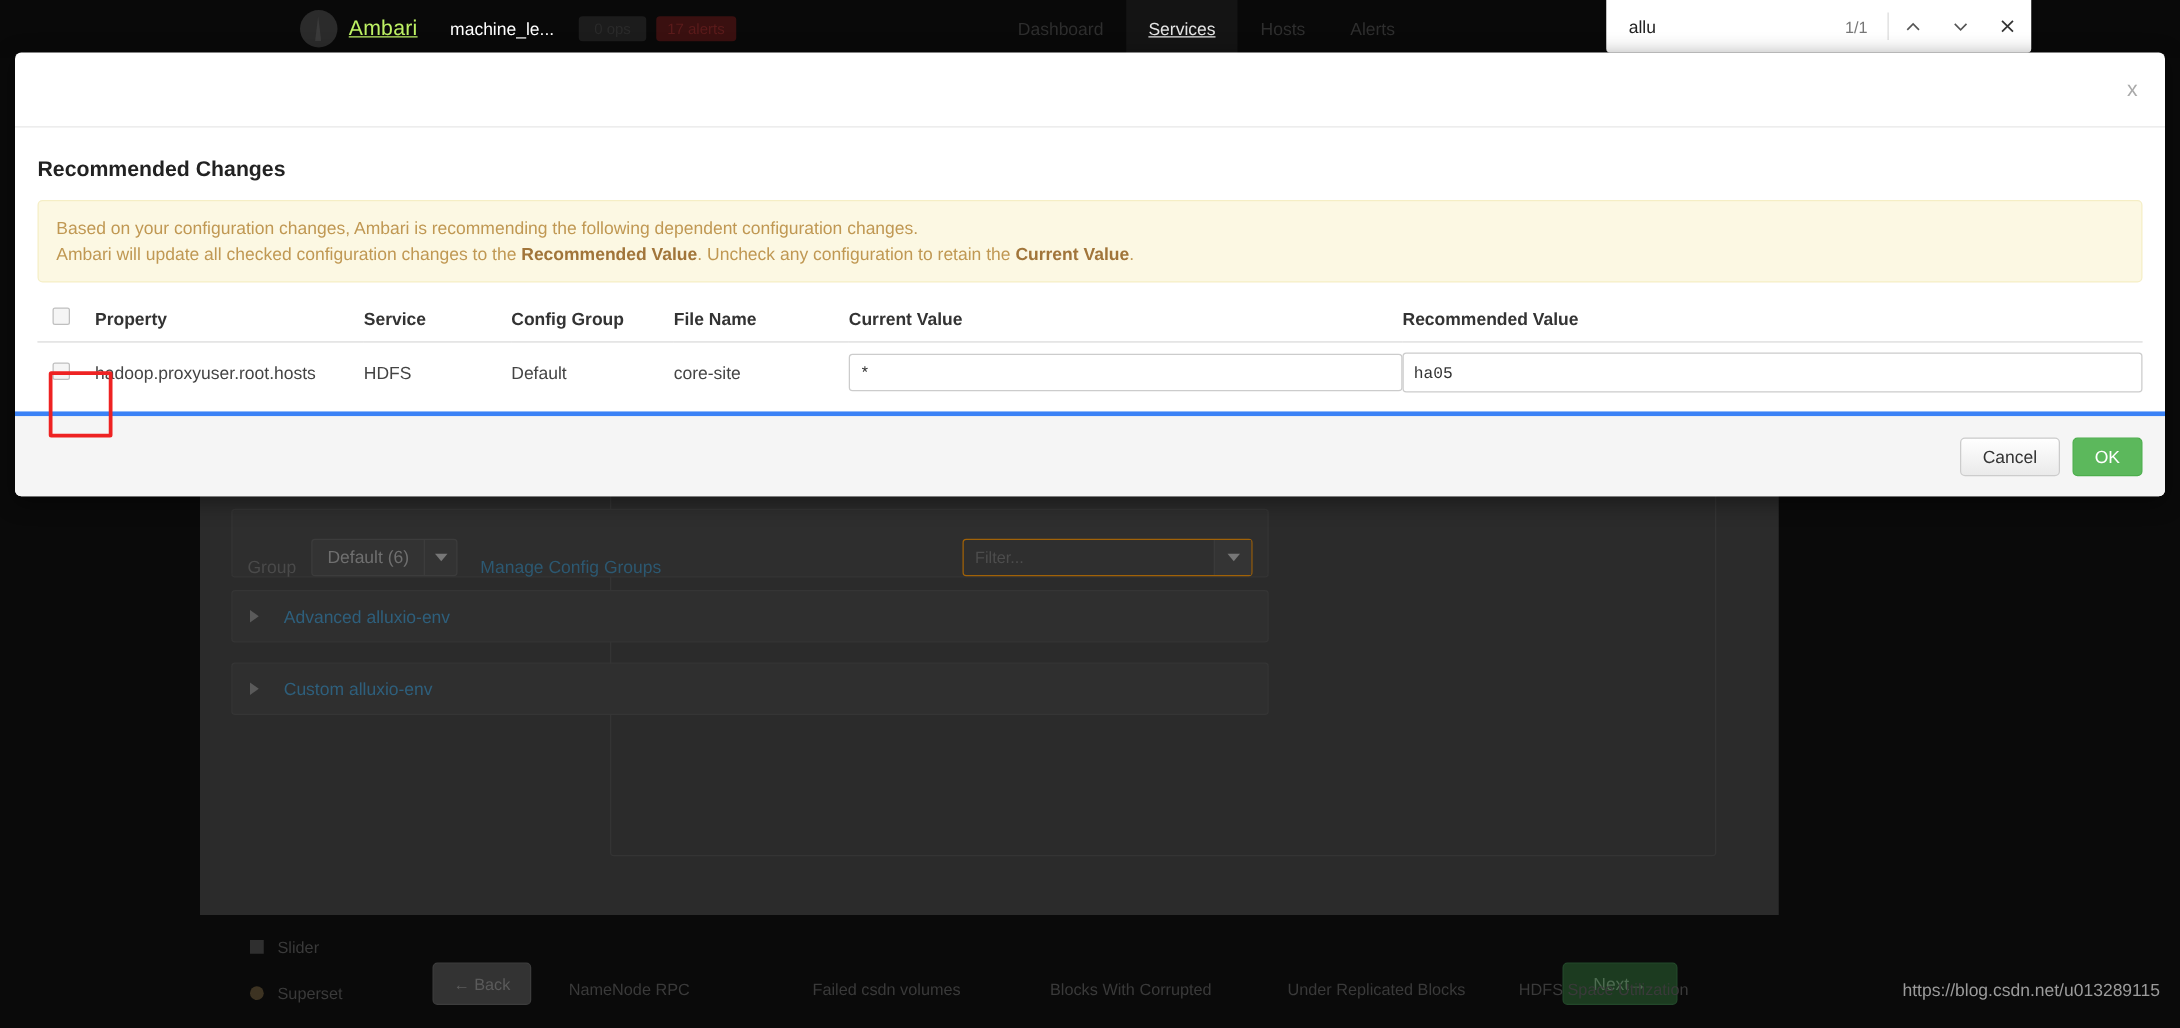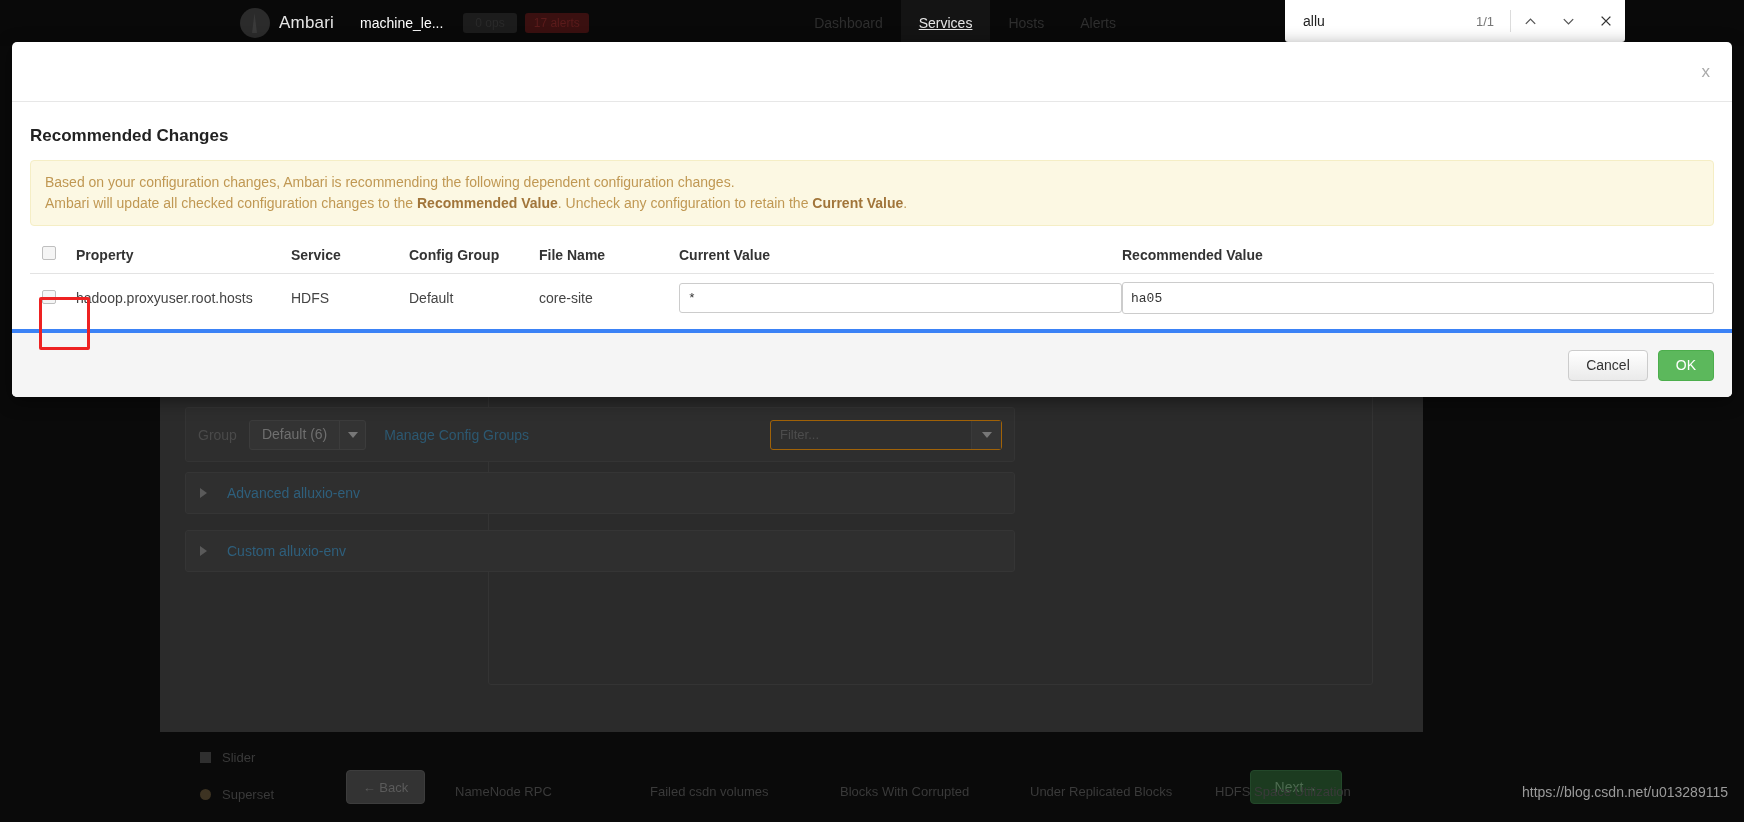--- a/index.html
+++ b/index.html
@@ -22,21 +22,21 @@
   .nav-brand { display: flex; align-items: center; margin-left: 240px; }
   .amb-logo {
     width: 30px; height: 30px; border-radius: 50%;
     background: #2b2b2b; margin-right: 9px; position: relative;
   }
   .amb-logo::after {
     content: ""; position: absolute; left: 12px; top: 5px;
     width: 5px; height: 20px; background: #3a3a3a;
     clip-path: polygon(50% 0, 100% 100%, 0 100%);
   }
-  .amb-name { color: #e5e5e5; font-size: 17px; letter-spacing: .2px; }
+  .amb-name { color: #bef264; font-size: 17px; letter-spacing: .2px; text-decoration: underline; }
   .cluster-name { color: #ffffff; font-size: 14px; margin-left: 26px; }
   .ops-badge {
     margin-left: 20px; background: #1c1c1c; color: #2a2a2a;
     font-size: 12px; border-radius: 3px; padding: 3px 12px;
   }
   .alerts-badge {
     margin-left: 8px; background: #3a1010; color: #5b1b1b;
     font-size: 12px; border-radius: 3px; padding: 3px 9px;
   }
   .nav-right { margin-left: auto; display: flex; align-items: center; height: 46px; margin-right: 610px; }
@@ -57,21 +57,21 @@
   }
   .side-panel-label { position:absolute; left: 62px; top: 298px; color:#3b3b3b; font-size: 13px;}
 
   .cfg-panel {
     position: absolute; left: 328px; top: 8px; width: 885px; height: 585px;
     border: 1px solid #343434; border-radius: 3px; background: #2b2b2b;
   }
   .group-bar {
     position: absolute; left: 25px; top: 315px; width: 830px; height: 55px;
     background: #2e2e2e; border: 1px solid #343434; border-radius: 3px;
-    display: flex; align-items: center; padding: 0 12px;
+    display: flex; align-items: flex-end; padding: 0 12px;
   }
   .grp-label { color: #4a4a4a; font-size: 14px; margin-right: 12px; }
   .grp-select {
     display: flex; align-items: stretch; height: 30px;
     border: 1px solid #3c3c3c; border-radius: 3px; background: #333;
   }
   .grp-select .val { color: #6f6f6f; font-size: 14px; padding: 5px 12px; }
   .grp-select .caret-box {
     width: 26px; border-left: 1px solid #3c3c3c; display:flex;
     align-items:center; justify-content:center;

